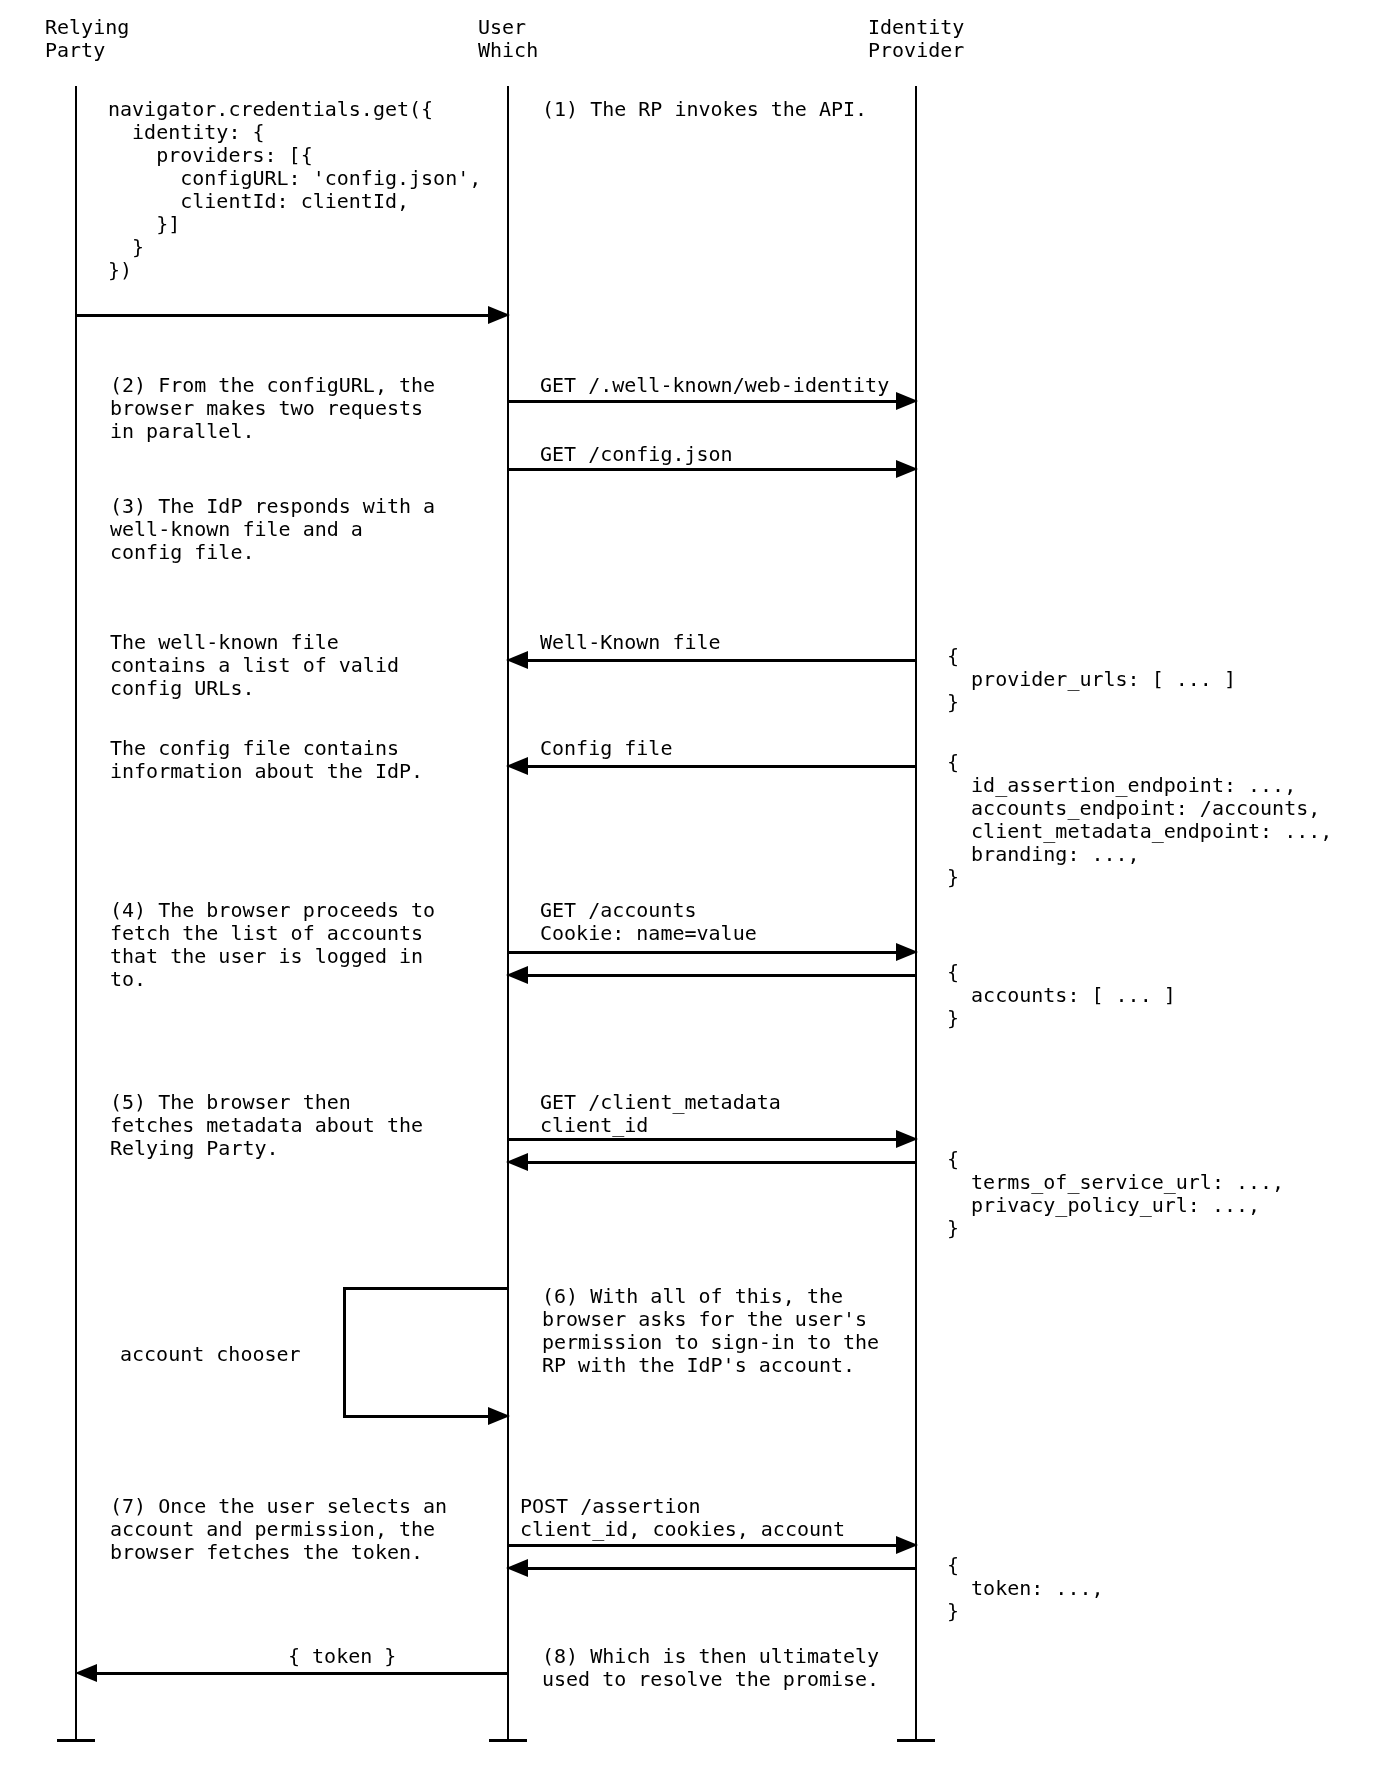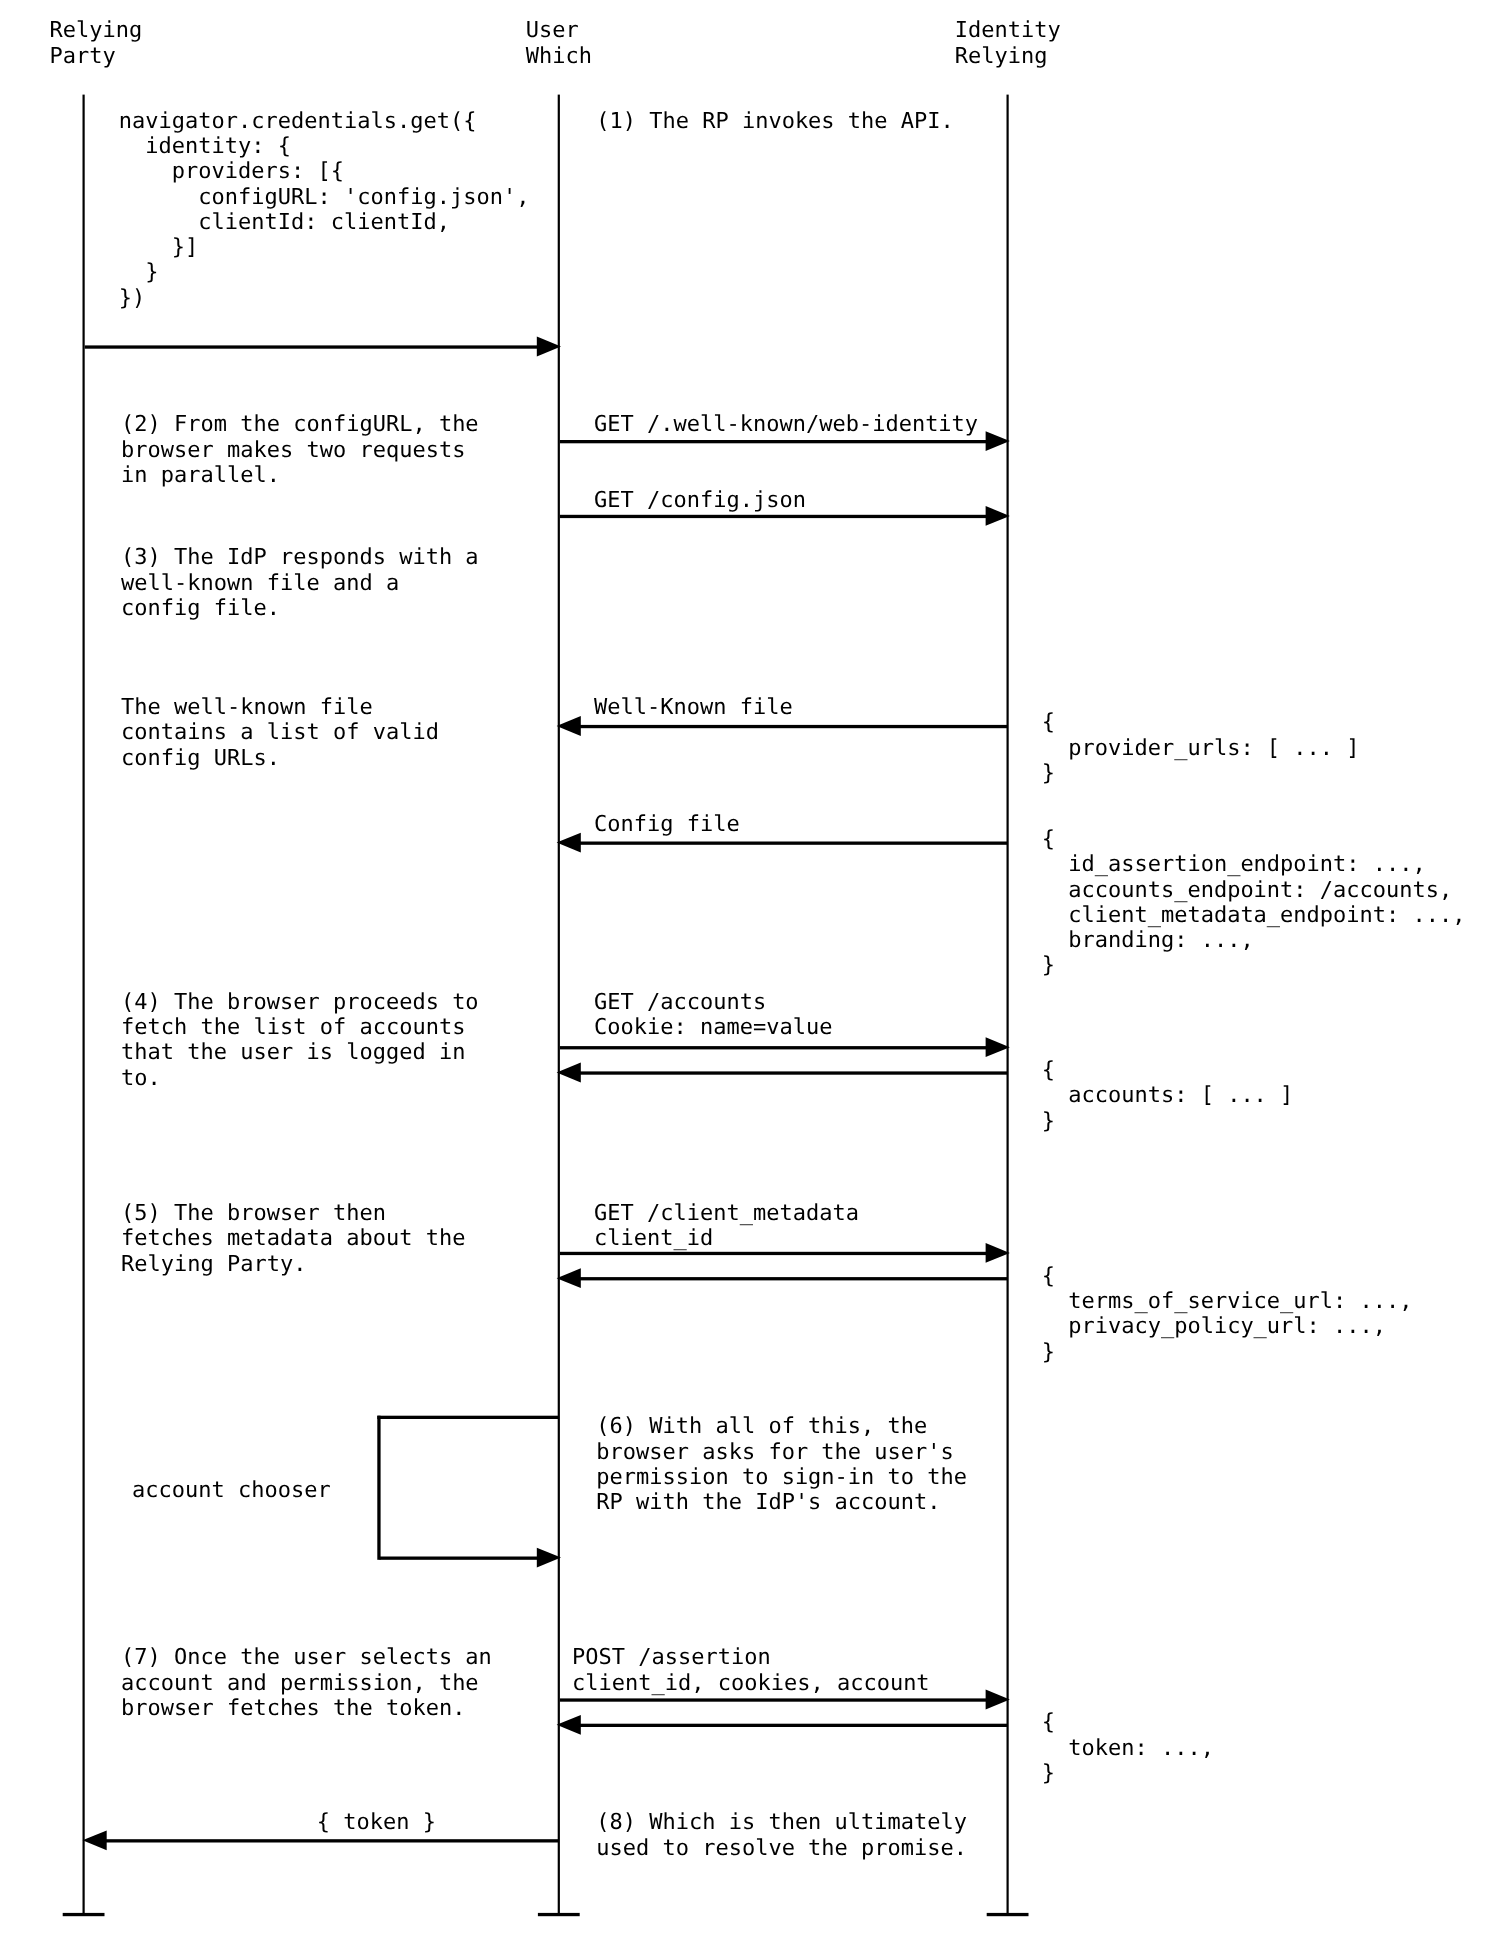--- a/index.html
+++ b/index.html
@@ -27,21 +27,21 @@
 </head>
 <body>
 
 <div class="stage">
 
   <div class="t" style="left:45px;top:16px">Relying
 Party</div>
   <div class="t" style="left:478px;top:16px">User
 Which</div>
   <div class="t" style="left:868px;top:16px">Identity
-Relying</div>
+Provider</div>
 
   <div class="vline" style="left:75px;top:86px;height:1655px"></div>
   <div class="vline" style="left:507px;top:86px;height:1655px"></div>
   <div class="vline" style="left:915px;top:86px;height:1655px"></div>
 
   <div class="foot" style="left:57px;top:1739px"></div>
   <div class="foot" style="left:489px;top:1739px"></div>
   <div class="foot" style="left:897px;top:1739px"></div>
 
   <div class="t" style="left:108px;top:98px">navigator.credentials.get({
@@ -81,20 +81,22 @@
 config URLs.</div>
   <div class="t" style="left:540px;top:631px">Well-Known file</div>
   <div class="arrow to-left" style="left:508px;top:659px;width:408px">
       <span class="shaft"></span>
       <span class="head"></span>
     </div>
   <div class="t" style="left:947px;top:645px">{
   provider_urls: [ ... ]
 }</div>
 
+  <div class="t" style="left:110px;top:737px">The config file contains
+information about the IdP.</div>
   <div class="t" style="left:540px;top:737px">Config file</div>
   <div class="arrow to-left" style="left:508px;top:765px;width:408px">
       <span class="shaft"></span>
       <span class="head"></span>
     </div>
   <div class="t" style="left:947px;top:751px">{
   id_assertion_endpoint: ...,
   accounts_endpoint: /accounts,
   client_metadata_endpoint: ...,
   branding: ...,

